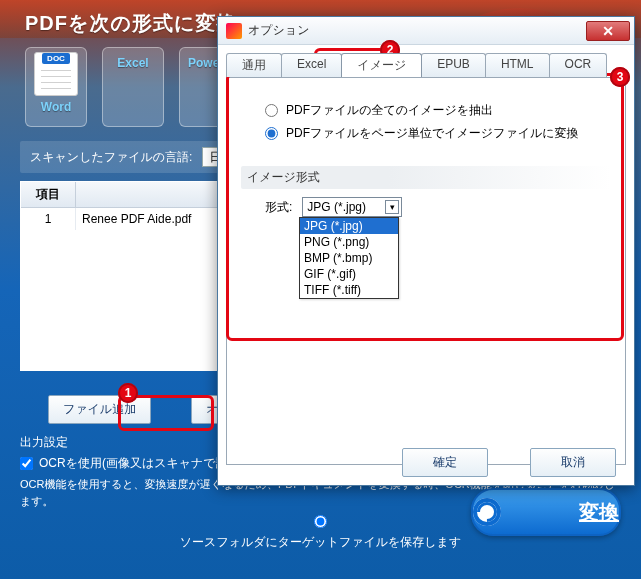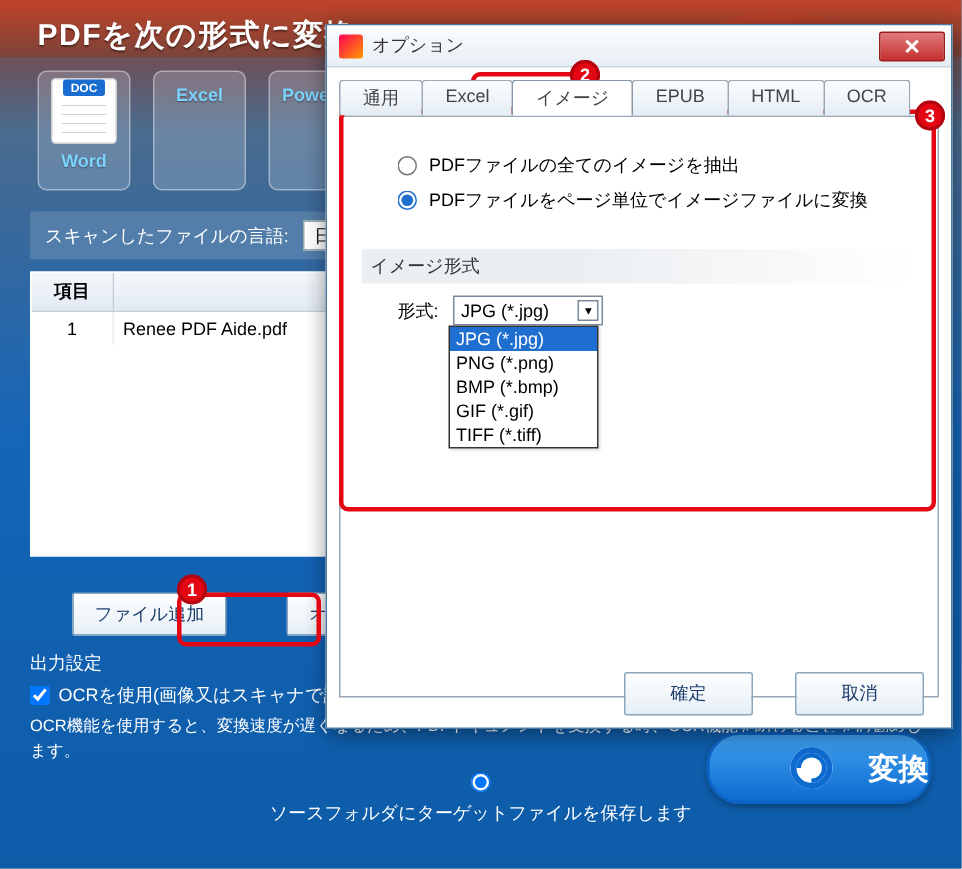--- a/index.html
+++ b/index.html
@@ -34,21 +34,21 @@
   .badge { position:absolute; width:20px; height:20px; border-radius:50%; background:#e30613; color:#fff; font-size:12px; display:flex; align-items:center; justify-content:center; box-shadow: inset 0 0 0 2px #b00510; font-weight:bold; }
   .b1 { left:118px; top:383px; }
   .outset { margin:10px 20px 0; color:#fff; font-size:12px; }
   .outset .h { font-size:12px; margin-bottom:4px; }
   .chkline { display:flex; align-items:center; gap:6px; margin:4px 0; }
   .desc { color:#fff; font-size:11px; margin:4px 0 6px; line-height:1.5; }
   .radline { display:flex; align-items:center; gap:6px; margin:4px 0;flex-direction:column; }
   .pathbox { display:flex; align-items:center; gap:6px; margin-top:4px; }
   .pathbox input[type=text] { flex:0 0 250px; height:20px; background:#fff; border:1px solid #8aa6be; padding:0 6px; font-size:12px; }
   .pathbox .browse { width:24px; height:20px; background: linear-gradient(#f9fcfe,#dbe8f2); border:1px solid #8aa6be; border-radius:2px; cursor:pointer; display:flex; align-items:center; justify-content:center; color:#1a3c6b; }
-  .convertbtn { position:absolute; right:20px; top:488px; width:150px; height:48px; border-radius:22px; background: linear-gradient(#3fa0ef,#0d6bd0); border: 2px solid #0d63c3; color:#fff; font-size:20px; font-weight:bold; display:flex; align-items:center; justify-content:flex-end; gap:24px; box-shadow: 0 2px 5px rgba(0,0,0,0.3); cursor:pointer; }
+  .convertbtn { position:absolute; right:20px; top:488px; width:150px; height:48px; border-radius:22px; background: linear-gradient(#3fa0ef,#0d6bd0); border: 2px solid #0d63c3; color:#fff; font-size:20px; font-weight:bold; display:flex; align-items:center; justify-content:space-between; gap:24px; box-shadow: 0 2px 5px rgba(0,0,0,0.3); cursor:pointer;text-decoration:underline; }
   .convertbtn .ic { width:28px; height:28px; border-radius:50%; background:#fff; box-shadow: inset 0 0 0 4px #0d6bd0; position:relative; display:flex; align-items:center; justify-content:center; }
   .convertbtn .ic::after { content:""; width:14px; height:14px; border:3px solid #0d6bd0; border-bottom-color: transparent; border-radius:50%; transform: rotate(45deg); }
   
   .dialog { position:absolute; left:217px; top:16px; width:418px; height:470px; background:#fff; border:1px solid #4a78a0; box-shadow: 0 3px 14px rgba(0,0,0,0.45); }
   .dlg-titlebar { height:28px; background: linear-gradient(#fdfdfe,#e6eef5); display:flex; align-items:center; padding:0 0 0 8px; border-bottom:1px solid #cbd7e1; }
   .dlg-titlebar .dicon { width:16px; height:16px; margin-right:6px; background: linear-gradient(135deg,#f05,#f90); border-radius:2px; }
   .dlg-titlebar .dtitle { flex:1; font-size:12px; color:#333; }
   .dlg-close { width:44px; height:20px; background: linear-gradient(#e27b7b,#c63030); border:1px solid #9a2020; border-radius:2px; color:#fff; display:flex; align-items:center; justify-content:center; font-size:14px; font-weight:bold; margin-right:4px; cursor:pointer; }
   .dlg-body { position:relative; padding: 8px 8px 0; height: calc(100% - 28px); }
   .tabs { display:flex; height:24px; position: relative; z-index: 4; }
@@ -64,21 +64,21 @@
   .group .gb { padding: 8px 6px 4px 24px; }
   .rline { display:flex; align-items:center; gap:8px; margin:6px 0; font-size:12px; }
   .rline input[type=radio]{ accent-color:#1f6fd0; }
   .fmt { display:flex; align-items:center; gap:10px; position: relative; }
   .fmt label { font-size:12px; }
   .fmt .selbox { width:100px; height:20px; border:1px solid #7a8a9a; font-size:12px; background:#fff; display:flex; align-items:center; justify-content:space-between; padding:0 2px 0 4px; }
   .fmt .selbox .arrow { width:14px; height:14px; border:1px solid #7a8a9a; display:flex; align-items:center; justify-content:center; font-size:9px; }
   .ddlist { position:absolute; left:34px; top:20px; width:100px; border:1px solid #333; background:#fff; z-index:5; box-shadow: 1px 1px 2px rgba(0,0,0,0.15); }
   .ddlist div { padding:1px 4px; font-size:12px; }
   .ddlist div.sel { background:#1f6fd0; color:#fff; }
-  .dlg-foot { position:absolute; bottom:8px; right:18px; display:flex; }
+  .dlg-foot { position:absolute; bottom:8px; right:18px; display:flex; gap:14px; }
   .dlg-foot .btn { min-width:86px; }
 </style>
 </head>
 <body>
 
 <div class="bg"></div>
 
 <div class="content">
   <div class="title">PDFを次の形式に変換</div>
 

